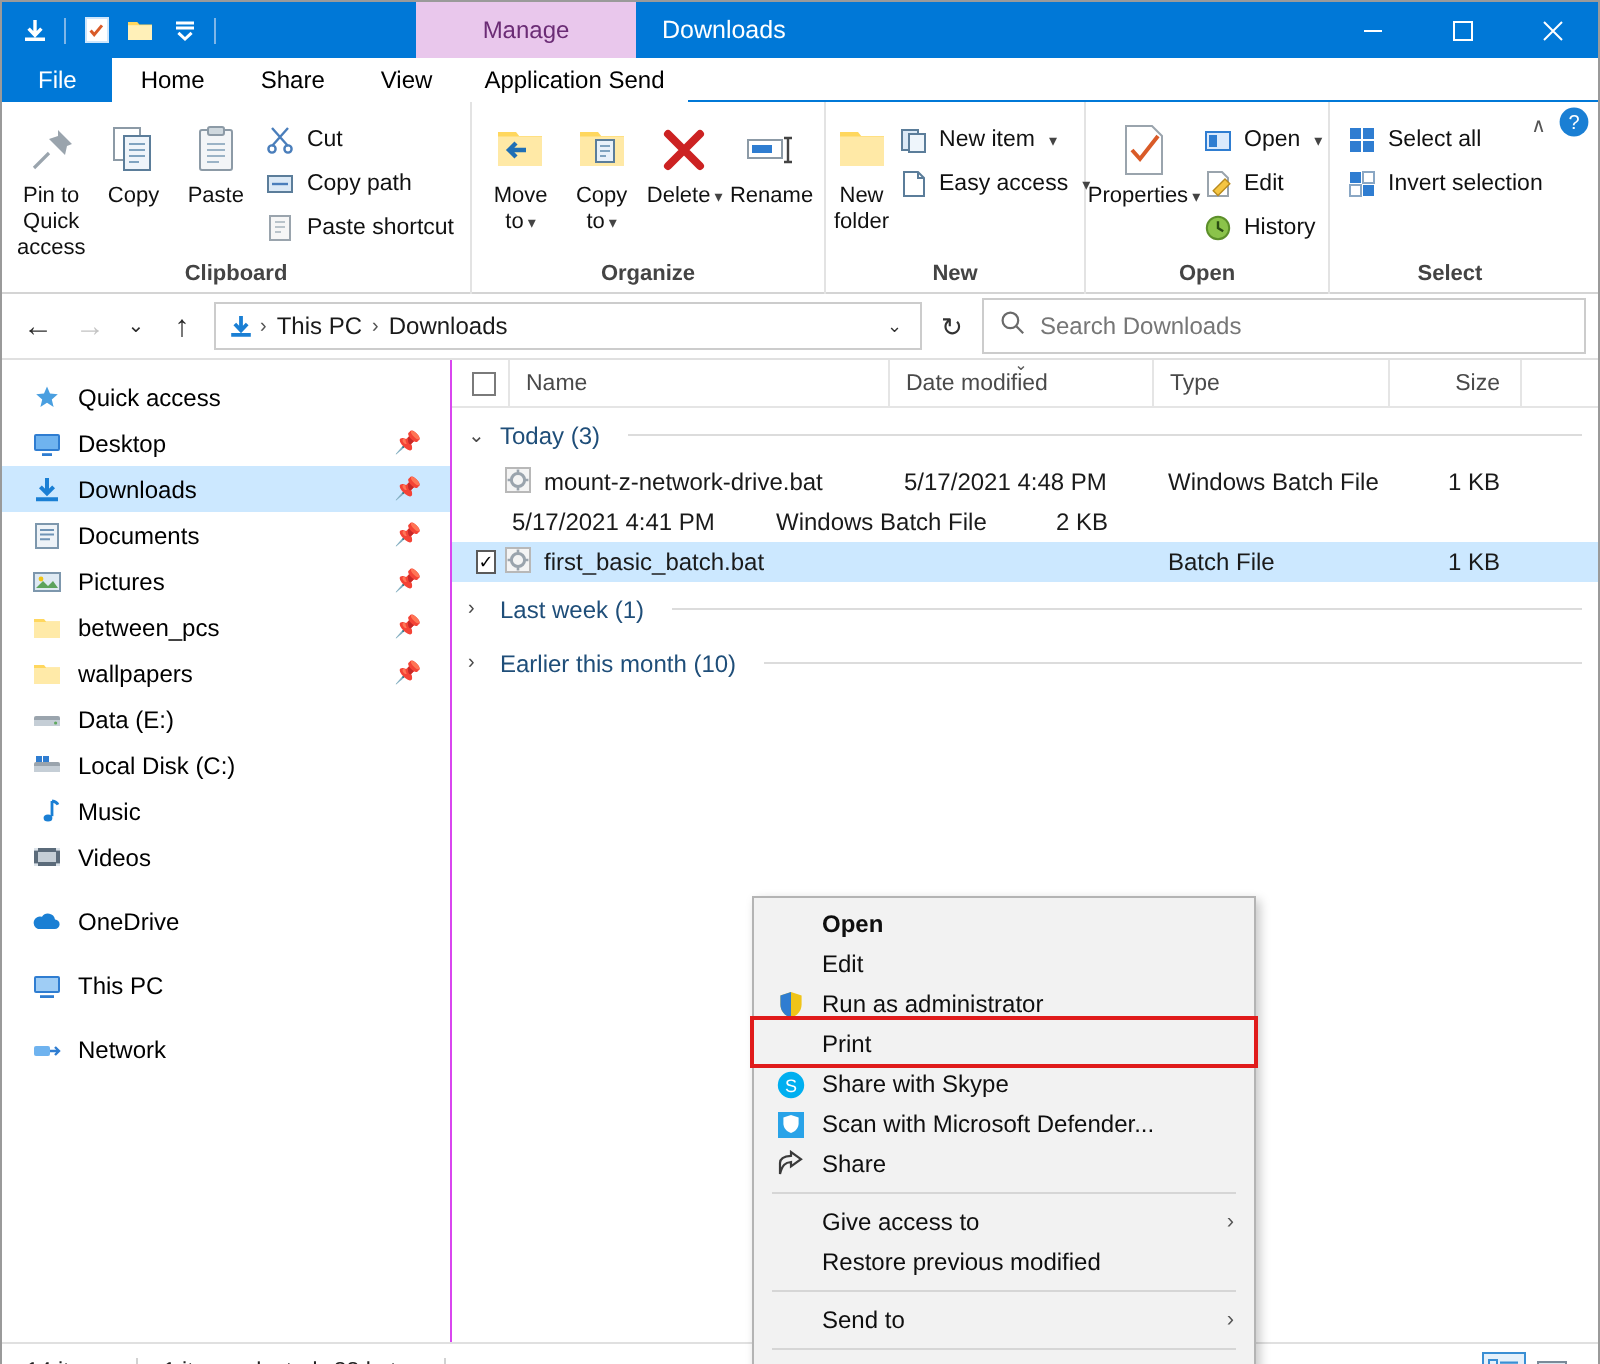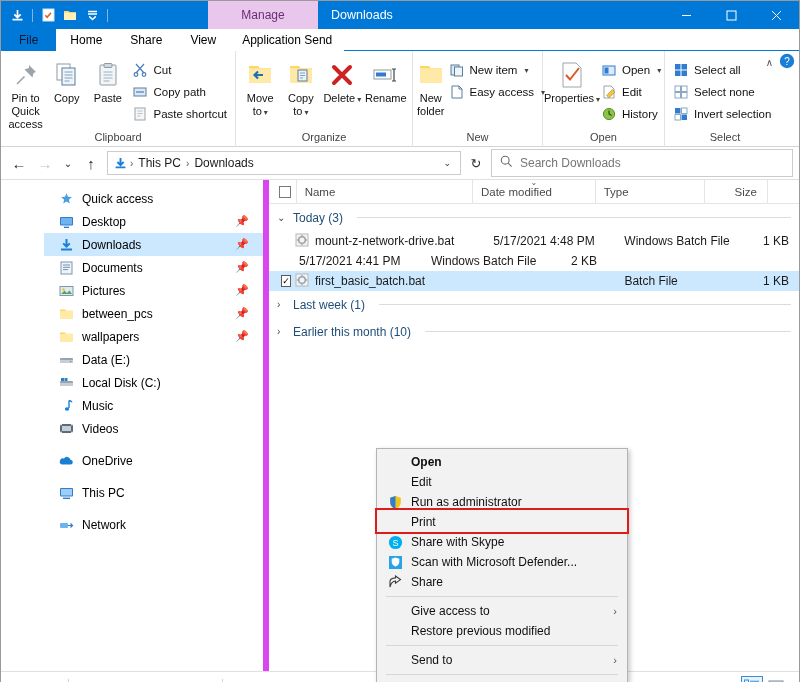--- a/index.html
+++ b/index.html
@@ -67,21 +67,21 @@
   }
   .tab {
     position: relative; z-index: 1;
     height: 22px;
     padding: 0 14px;
     display: flex; align-items: center;
     font-size: 12px; color: #000;
     background: #ffffff;
   }
   .tab.file {
-    background: #0078d7; color: #0f172a;
+    background: #0078d7; color: #ffffff;
     padding: 0 18px;
   }
   .tab.apptools { padding: 0 12px; }
   .tabs-bg-fill {
     position: relative; z-index: 1;
     flex: 1; background: #ffffff;
   }
 
   
   .ribbon {
@@ -95,20 +95,21 @@
     position: relative;
     height: 96px;
     border-right: 1px solid #e3e3e3;
     display: flex; flex-direction: column;
     padding: 3px 4px 0 4px;
   }
   .rgroup-items { flex: 1; display: flex; align-items: flex-start; }
   .rgroup-title {
     text-align: center; font-size: 11px; color: #444;
     padding-bottom: 4px;
+    font-weight: bold;
   }
   .big-btn {
     width: 58px;
     display: flex; flex-direction: column; align-items: center;
     padding-top: 4px;
     text-align: center;
     font-size: 11px; line-height: 13px; color: #111;
   }
   .big-btn .ic { height: 34px; display: flex; align-items: center; }
   .small-col { display: flex; flex-direction: column; padding-top: 5px; }
@@ -167,23 +168,22 @@
   .body {
     position: relative;
     height: 492px;
     display: flex;
     border-top: 1px solid #e0e0e0;
   }
   .nav {
     width: 225px;
     background: #ffffff;
     padding-top: 7px;
-    border-right: 6px solid #d946ef;
+    border-right: 1px solid #d946ef;
     overflow: hidden;
-    margin-left: 43px;
   }
   .nav-item {
     height: 23px;
     display: flex; align-items: center;
     padding-left: 12px;
     font-size: 12px; color: #000;
     position: relative;
   }
   .nav-item.sel { background: #cce8ff; }
   .nav-item .ic {
@@ -564,31 +564,20 @@
                   <rect x="7.5" y="1" width="5.5" height="5.5" fill="#2f7dd1"></rect>
                   <rect x="1" y="7.5" width="5.5" height="5.5" fill="#2f7dd1"></rect>
                   <rect x="7.5" y="7.5" width="5.5" height="5.5" fill="#2f7dd1"></rect>
                 </svg>
             </span>
             <span>Select all</span>
           </div>
           <div class="small-btn">
             <span class="ic">
               <svg width="14" height="14" viewBox="0 0 14 14">
-                  <rect x="1" y="1" width="5.5" height="5.5" fill="none" stroke="#8aa7c4"></rect>
-                  <rect x="7.5" y="1" width="5.5" height="5.5" fill="none" stroke="#8aa7c4"></rect>
-                  <rect x="1" y="7.5" width="5.5" height="5.5" fill="none" stroke="#8aa7c4"></rect>
-                  <rect x="7.5" y="7.5" width="5.5" height="5.5" fill="none" stroke="#8aa7c4"></rect>
-                </svg>
-            </span>
-            <span>Select none</span>
-          </div>
-          <div class="small-btn">
-            <span class="ic">
-              <svg width="14" height="14" viewBox="0 0 14 14">
                   <rect x="1" y="1" width="5.5" height="5.5" fill="#2f7dd1"></rect>
                   <rect x="7.5" y="1" width="5.5" height="5.5" fill="none" stroke="#8aa7c4"></rect>
                   <rect x="1" y="7.5" width="5.5" height="5.5" fill="none" stroke="#8aa7c4"></rect>
                   <rect x="7.5" y="7.5" width="5.5" height="5.5" fill="#2f7dd1"></rect>
                 </svg>
             </span>
             <span>Invert selection</span>
           </div>
         </div>
       </div>

